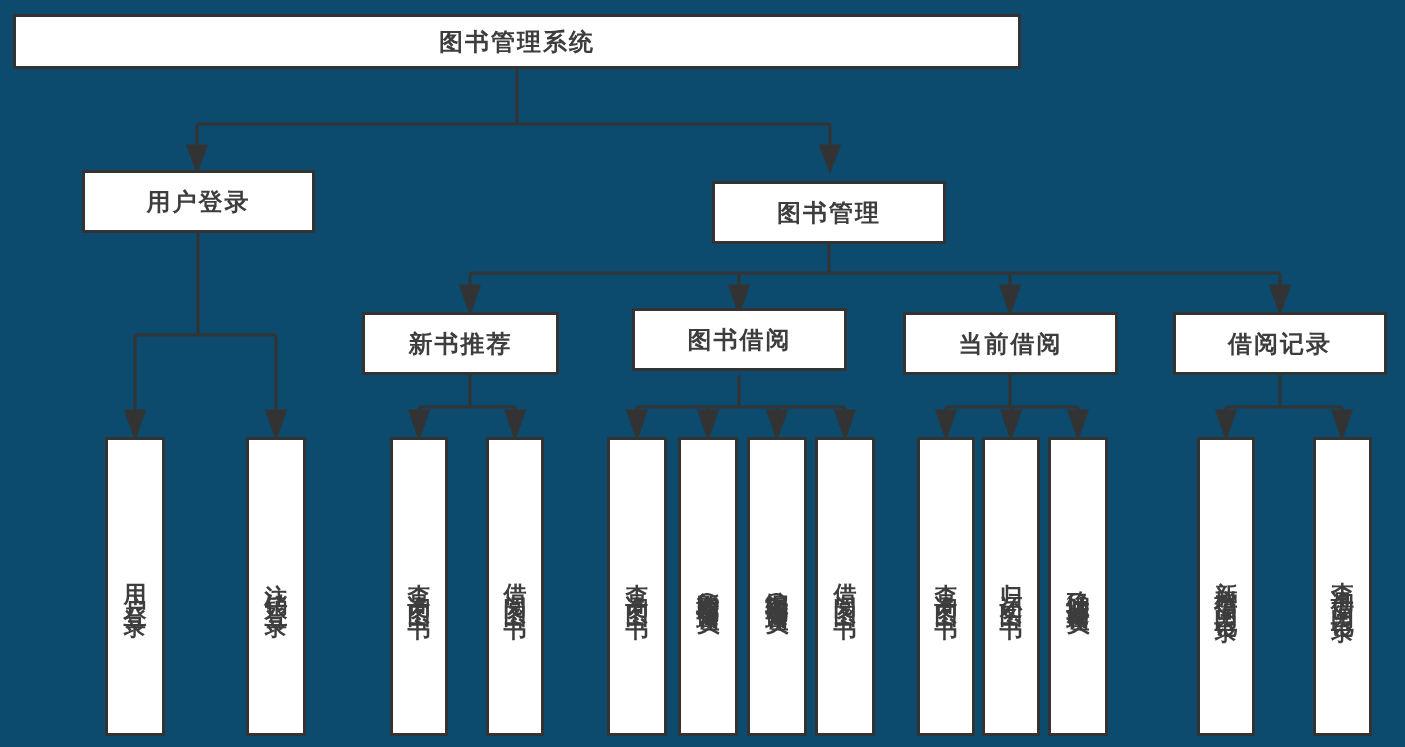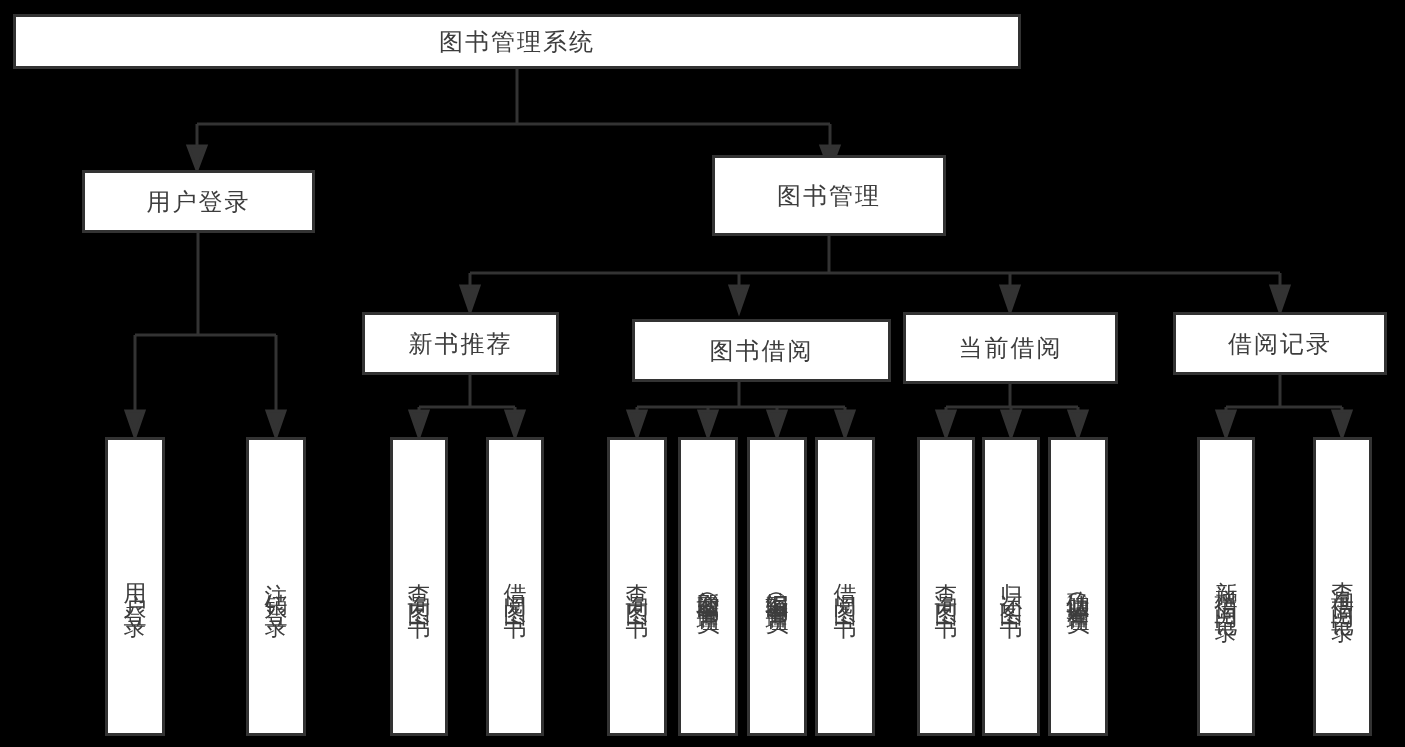--- a/index.html
+++ b/index.html
@@ -5,22 +5,23 @@
   html, body {
     margin: 0;
     padding: 0;
     background: #ffffff;
     font-family: "Liberation Sans", "DejaVu Sans", sans-serif;
   }
   .stage {
     position: relative;
     width: 1405px;
     height: 747px;
-    background: #000000;
+    background: #0c4a6e;
     overflow: hidden;
+    font-weight: bold;
   }
   .wires {
     position: absolute;
     left: 0;
     top: 0;
   }
   .node {
     position: absolute;
     box-sizing: border-box;
     border: 3px solid #333333;
@@ -104,31 +105,31 @@
     </g>
   </svg>
 
   <div class="node hlabel" style="left:13px;top:14px;width:1008px;height:55px">
     <span>图书管理系统</span>
   </div>
 
   <div class="node hlabel" style="left:82px;top:170px;width:233px;height:63px">
     <span>用户登录</span>
   </div>
-  <div class="node hlabel" style="left:712px;top:155px;width:234px;height:81px">
+  <div class="node hlabel" style="left:712px;top:181px;width:234px;height:63px">
     <span>图书管理</span>
   </div>
 
   <div class="node hlabel" style="left:362px;top:312px;width:197px;height:63px">
     <span>新书推荐</span>
   </div>
-  <div class="node hlabel" style="left:632px;top:319px;width:259px;height:63px">
+  <div class="node hlabel" style="left:632px;top:308px;width:215px;height:63px">
     <span>图书借阅</span>
   </div>
-  <div class="node hlabel" style="left:903px;top:312px;width:215px;height:72px">
+  <div class="node hlabel" style="left:903px;top:312px;width:215px;height:63px">
     <span>当前借阅</span>
   </div>
   <div class="node hlabel" style="left:1173px;top:312px;width:214px;height:63px">
     <span>借阅记录</span>
   </div>
 
   <div class="node leaf" style="left:105px;top:437px;width:60px;height:299px">
     <span class="sp-a">用户登录</span>
   </div>
   <div class="node leaf" style="left:246px;top:437px;width:60px;height:299px">

